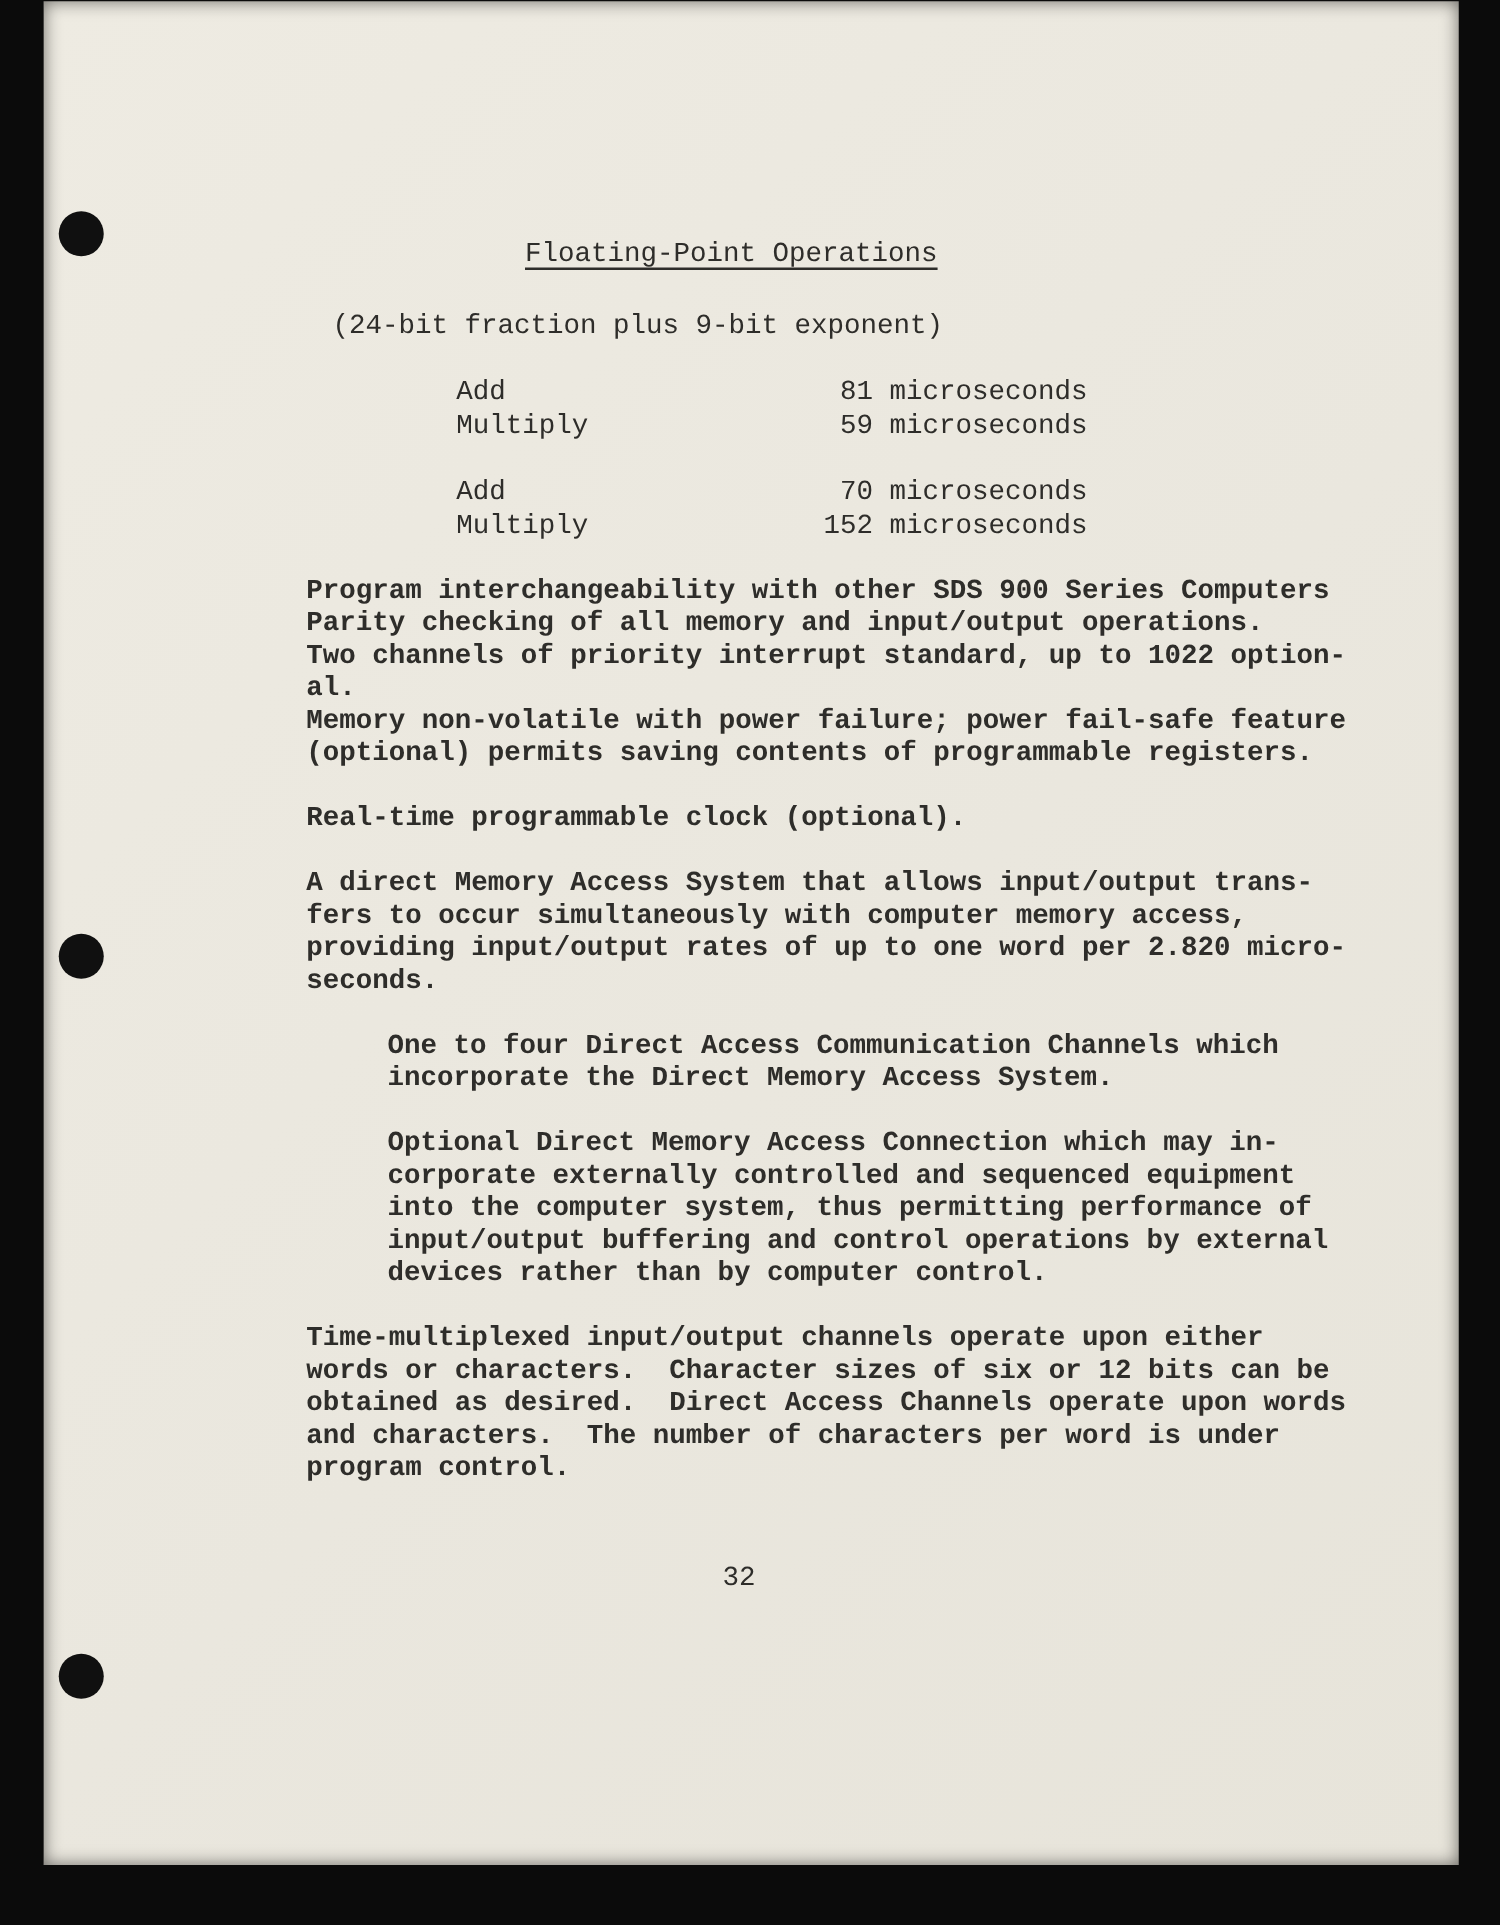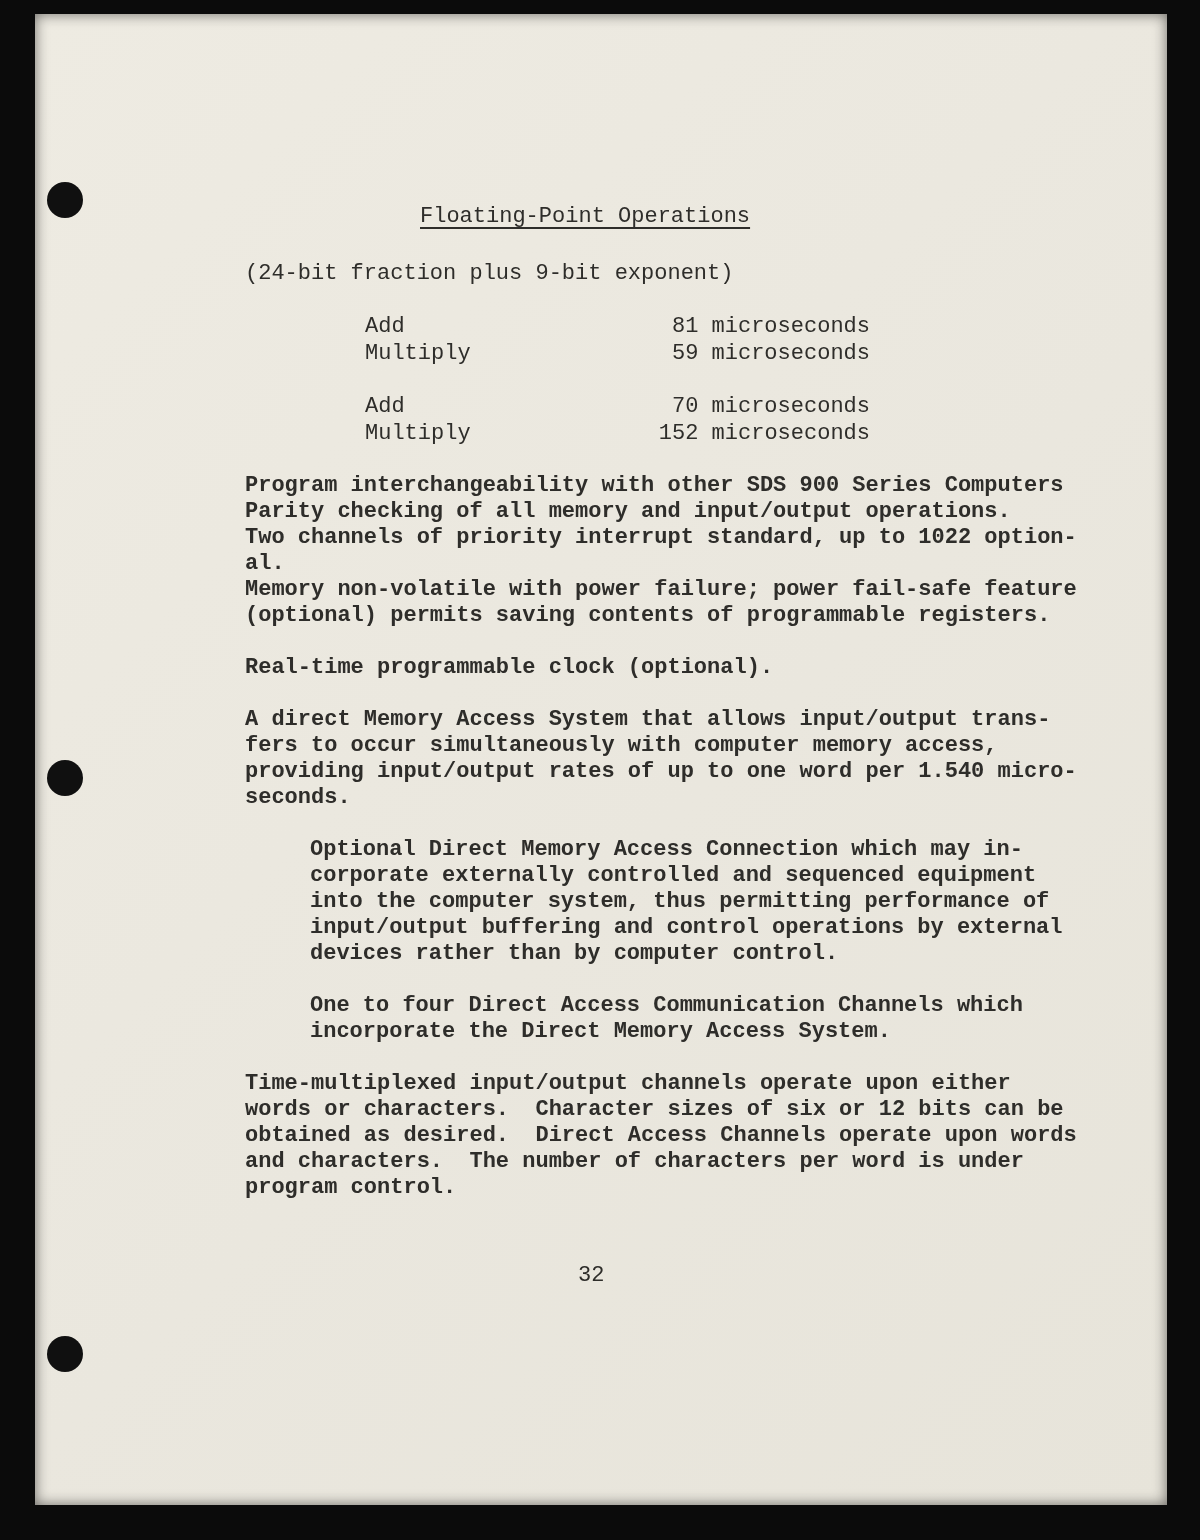--- a/index.html
+++ b/index.html
@@ -13,21 +13,21 @@
   }
   .scan {
     position: relative;
     width: 1200px;
     height: 1540px;
     background: #0b0b0b;
   }
   .paper {
     position: absolute;
     left: 35px;
-    top: 14px;
+    top: 1px;
     width: 1132px;
     height: 1491px;
     background: #ebe8df;
     background: linear-gradient(135deg, #eeebe2 0%, #eae7de 55%, #e7e4da 100%);
     box-shadow: 0 0 14px rgba(0,0,0,0.55) inset;
   }
   .hole {
     position: absolute;
     width: 36px;
     height: 36px;
@@ -54,20 +54,21 @@
     margin-left: 175px;
     margin-bottom: 31px;
     text-decoration: underline;
     text-underline-offset: 5px;
     white-space: pre;
   }
   .title-wrap { line-height: 26px; }
   .spec-heading {
     margin-bottom: 26px;
     white-space: pre;
+    margin-left: 21px;
   }
   .spec-table {
     margin-bottom: 26px;
   }
   .spec-row {
     display: flex;
     padding-left: 120px;
     line-height: 27px;
   }
   .spec-op { width: 290px; white-space: pre; }
@@ -132,31 +133,31 @@
 Two channels of priority interrupt standard, up to 1022 option-
 al.
 Memory non-volatile with power failure; power fail-safe feature
 (optional) permits saving contents of programmable registers.</div>
 
       <div class="para">Real-time programmable clock (optional).</div>
 
 
       <div class="para">A direct Memory Access System that allows input/output trans-
 fers to occur simultaneously with computer memory access,
-providing input/output rates of up to one word per 1.540 micro-
+providing input/output rates of up to one word per 2.820 micro-
 seconds.</div>
+
+      <div class="para indent">One to four Direct Access Communication Channels which
+incorporate the Direct Memory Access System.</div>
 
       <div class="para indent">Optional Direct Memory Access Connection which may in-
 corporate externally controlled and sequenced equipment
 into the computer system, thus permitting performance of
 input/output buffering and control operations by external
 devices rather than by computer control.</div>
-
-      <div class="para indent">One to four Direct Access Communication Channels which
-incorporate the Direct Memory Access System.</div>
 
       <div class="para">Time-multiplexed input/output channels operate upon either
 words or characters.  Character sizes of six or 12 bits can be
 obtained as desired.  Direct Access Channels operate upon words
 and characters.  The number of characters per word is under
 program control.</div>
 
       <div class="page-number">32</div>
 
     </div>

